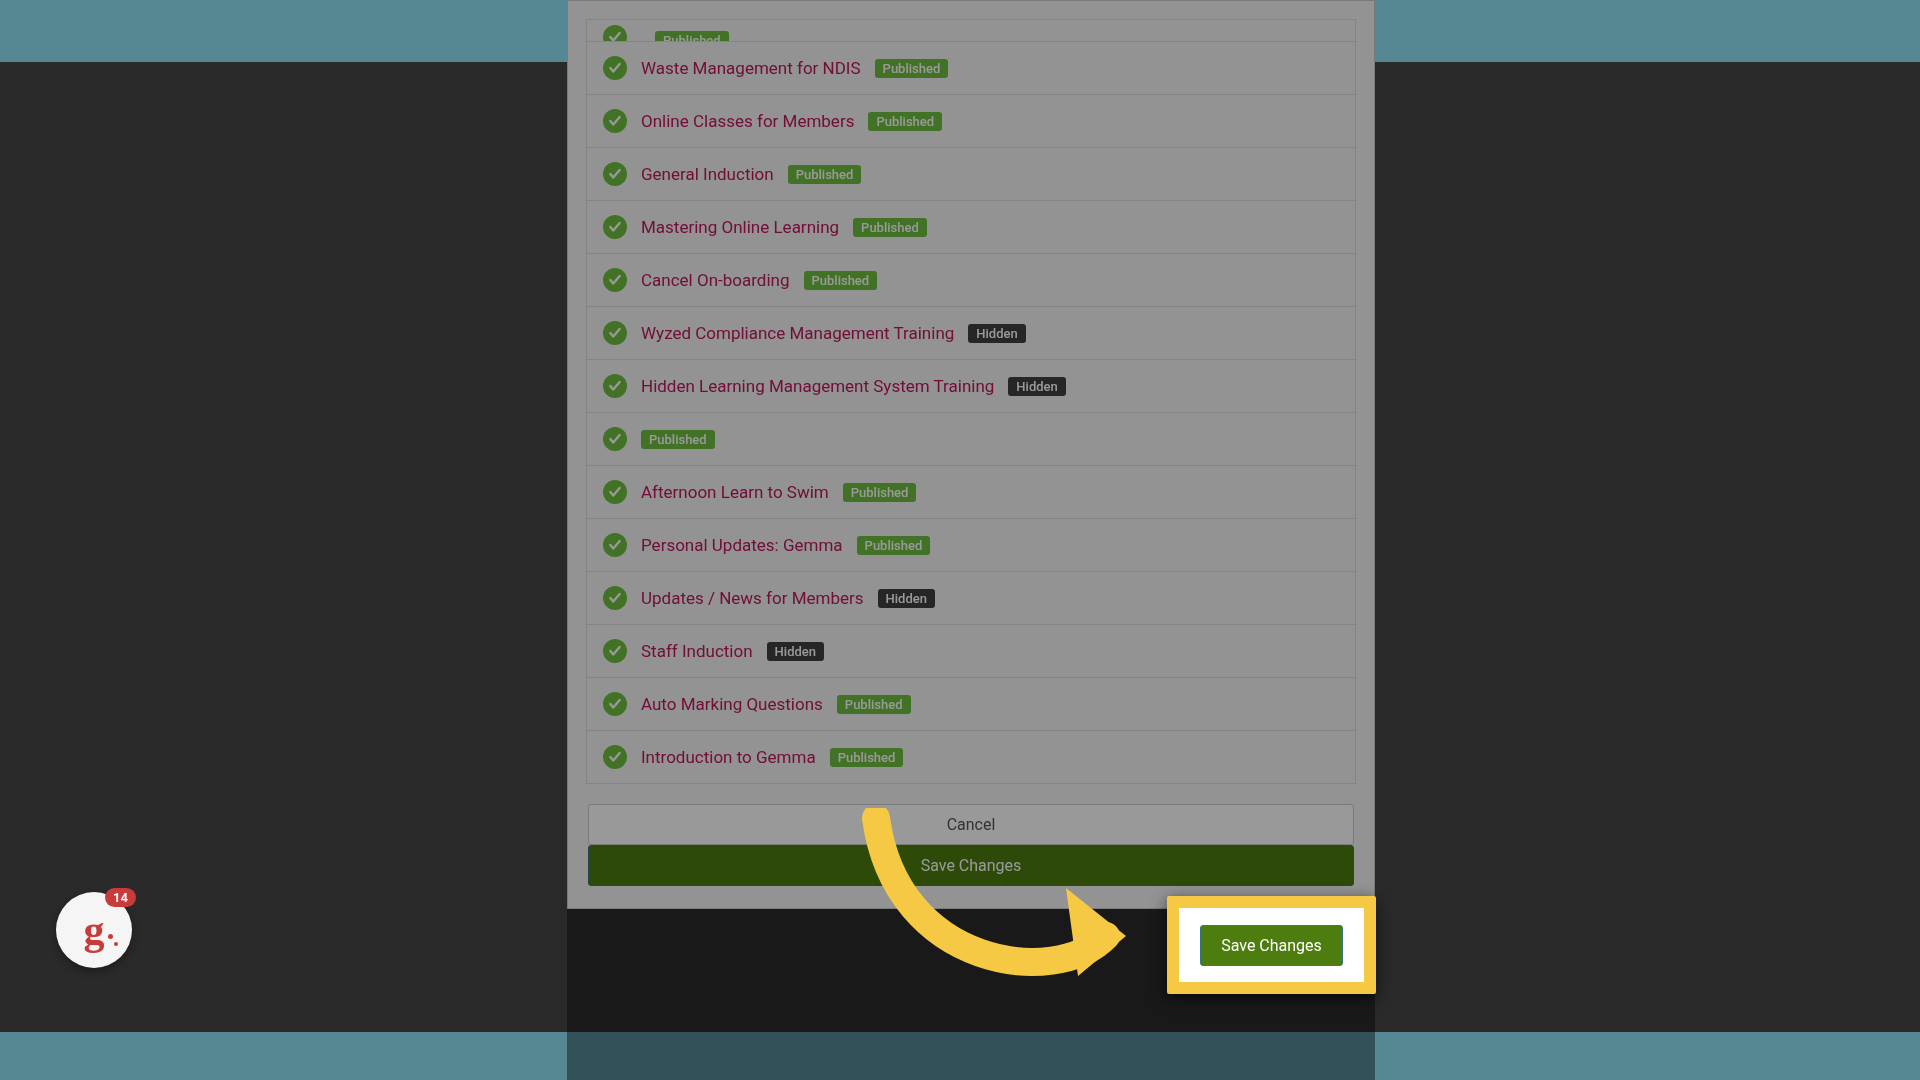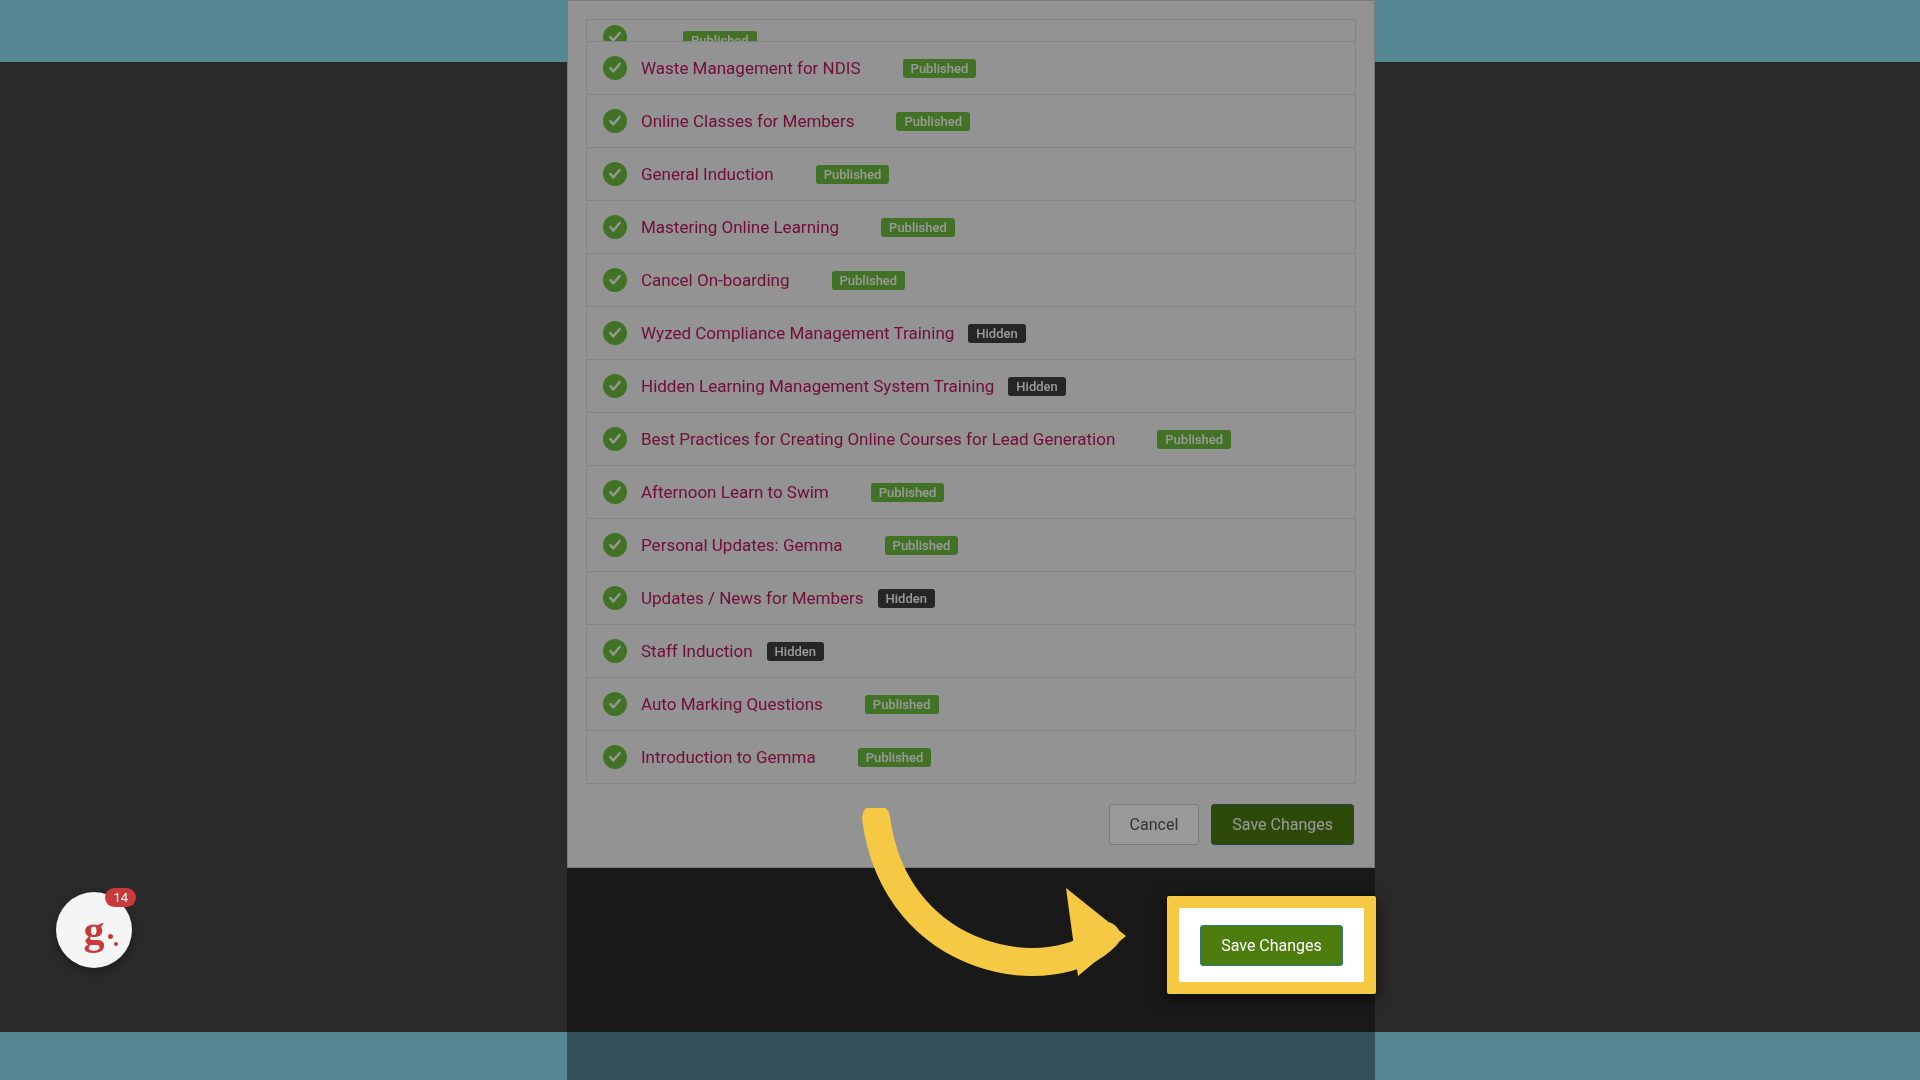--- a/index.html
+++ b/index.html
@@ -8,34 +8,34 @@
     .page-bg::after { content:""; position:absolute; inset:0; background:rgba(0,0,0,0.4); pointer-events:none; }
     .dialog { position:absolute; top:0; left:567px; width:808px; background:#f5f5f5; border:1px solid #ccc; overflow:hidden; z-index:5; }
     .dialog-overlay { position:absolute; top:0; left:567px; width:808px; height:100%; background:rgba(0,0,0,0.4); z-index:8; pointer-events:none; }
     .course-list { border:1px solid #dcdcdc; margin:18px 18px 0 18px; }
     .course-row { display:flex; align-items:center; gap:14px; padding:14px 16px; border-bottom:1px solid #dcdcdc; background:#f5f5f5; font-size:17px; color:#555; cursor:pointer; }
     .course-row:last-child { border-bottom:none; }
     .check-icon { width:24px; height:24px; border-radius:50%; background:#6ebf3f; display:flex; align-items:center; justify-content:center; flex-shrink:0; }
     .check-icon svg { width:14px; height:14px; }
     .course-title { color:#be185d; }
     .badge { display:inline-block; padding:2px 8px; border-radius:3px; font-size:13px; font-weight:500; }
-    .badge-published { background:#6ebf3f; color:#fff;margin-left:28px; }
+    .badge-published { background:#6ebf3f; color:#fff; }
     .badge-hidden { background:#404040; color:#fff; }
-    .dialog-footer { display:flex; justify-content:flex-end; gap:12px; padding:20px 20px 22px 20px; }
+    .dialog-footer { display:flex; justify-content:flex-start; padding:20px 20px 22px 20px;flex-direction:column; }
     .btn { padding:10px 20px; font-size:16px; border-radius:3px; border:1px solid transparent; cursor:pointer; }
     .btn-cancel { background:#fff; border:1px solid #ccc; color:#555; }
     .btn-save { background:#4d7c0f; color:#fff; border:1px solid #347681; }
     .highlight-box { position:absolute; top:896px; left:1167px; width:209px; height:98px; background:#fff; border:12px solid #f5c943; z-index:20; display:flex; align-items:center; justify-content:center; box-shadow:0 4px 16px rgba(0,0,0,0.6); border-radius:2px; }
     .highlight-box .btn-save { margin:0; }
     .arrow { position:absolute; top:808px; left:856px; width:300px; height:200px; z-index:25; pointer-events:none; }
     .avatar-widget { position:absolute; bottom:112px; left:56px; width:76px; height:76px; border-radius:50%; background:#f5f5f5; display:flex; align-items:center; justify-content:center; box-shadow:0 3px 10px rgba(0,0,0,0.35); z-index:30; }
     .avatar-widget .g { font-size:42px; font-weight:600; color:#c93b3b; font-family:Georgia,serif; line-height:1; }
     .avatar-widget .dot1 { position:absolute; top:42px; right:19px; width:5px; height:5px; border-radius:50%; background:#c93b3b; }
     .avatar-widget .dot2 { position:absolute; top:50px; right:14px; width:4px; height:4px; border-radius:50%; background:#c93b3b; }
-    .notif-badge { position:absolute; top:-4px; right:-4px; background:#c93b3b; color:#fff; border-radius:12px; padding:2px 8px; font-size:13px; font-weight:400; min-width:26px; text-align:center; }
+    .notif-badge { position:absolute; top:-4px; right:-4px; background:#c93b3b; color:#fff; border-radius:12px; padding:2px 8px; font-size:13px; font-weight:700; min-width:26px; text-align:center; }
     .row-cut { height:22px !important; padding-top:0 !important; padding-bottom:0 !important; overflow:hidden; align-items:flex-end !important; }
     .row-cut .check-icon { transform:translateY(8px); }
     .row-cut .course-title, .row-cut .badge { transform:translateY(9px); }
   </style>
 </head>
 <body>
 
 <div class="page-bg"></div>
 
 <div class="dialog">
@@ -111,21 +111,20 @@
         </span>
         <span class="course-title">Hidden Learning Management System Training</span>
         <span class="badge badge-hidden">Hidden</span>
       </div>
       <div class="course-row">
         <span class="check-icon">
           <svg viewBox="0 0 24 24">
             <polyline points="4,12 9,18 20,5" fill="none" stroke="#fff" stroke-width="4" stroke-linecap="round" stroke-linejoin="round"></polyline>
           </svg>
         </span>
-        <span class="course-title">Best Practices for Creating Online Courses for Lead Generation</span>
         <span class="badge badge-published">Published</span>
       </div>
       <div class="course-row">
         <span class="check-icon">
           <svg viewBox="0 0 24 24">
             <polyline points="4,12 9,18 20,5" fill="none" stroke="#fff" stroke-width="4" stroke-linecap="round" stroke-linejoin="round"></polyline>
           </svg>
         </span>
         <span class="course-title">Afternoon Learn to Swim</span>
         <span class="badge badge-published">Published</span>

